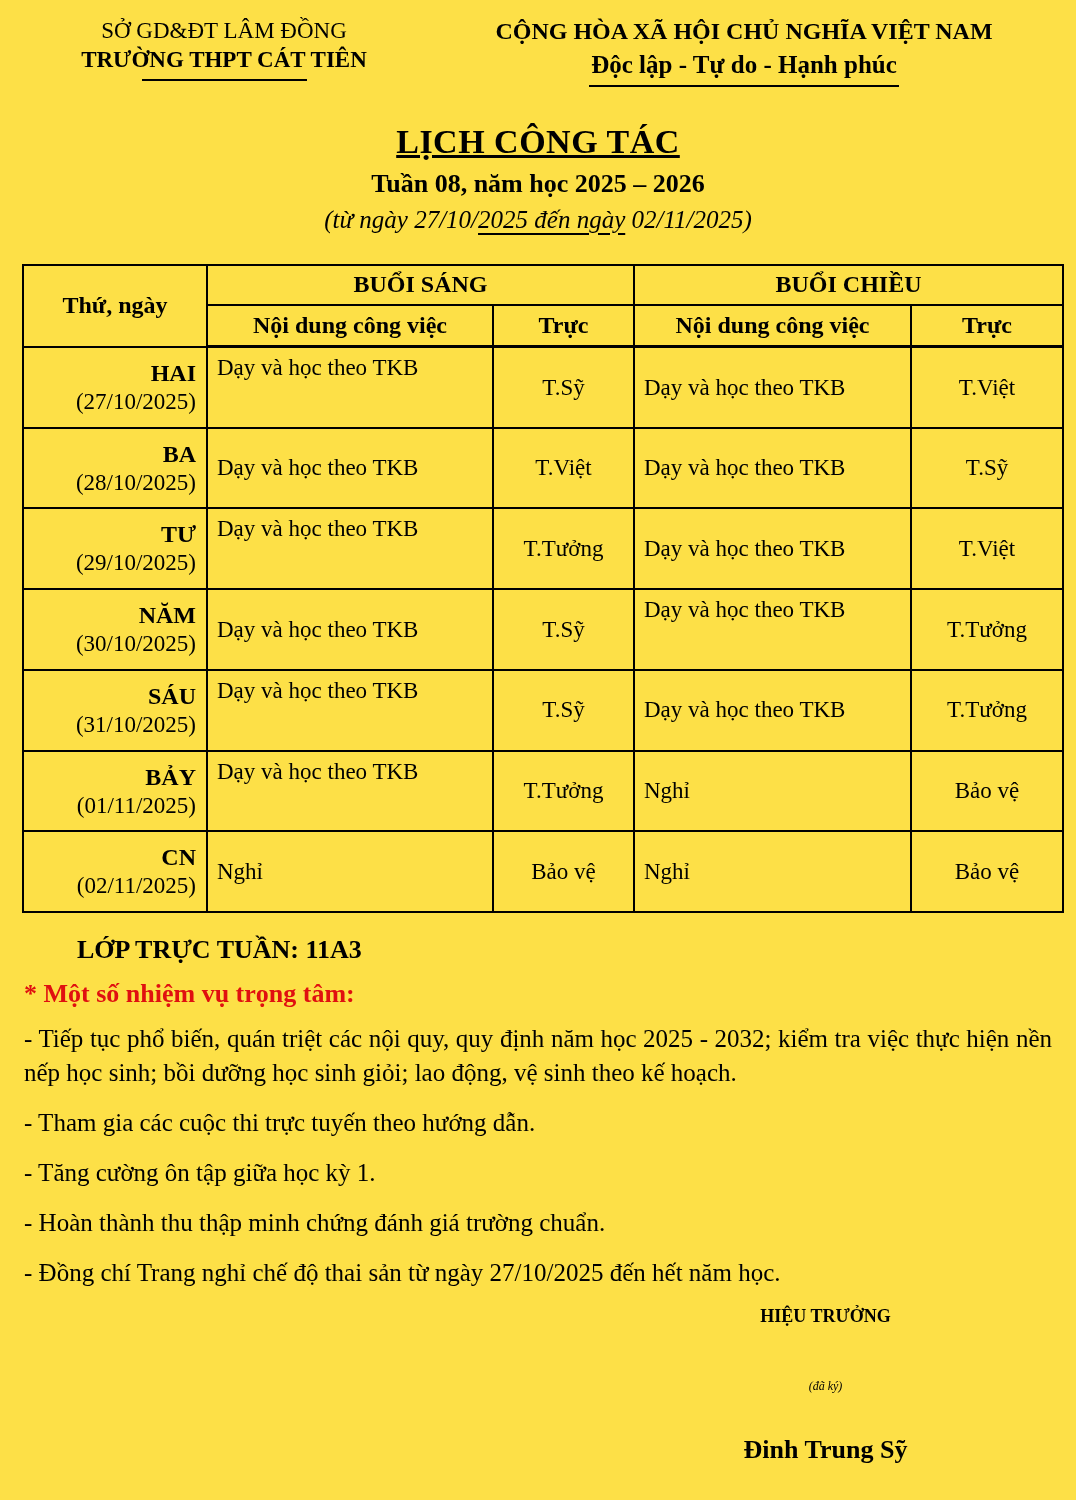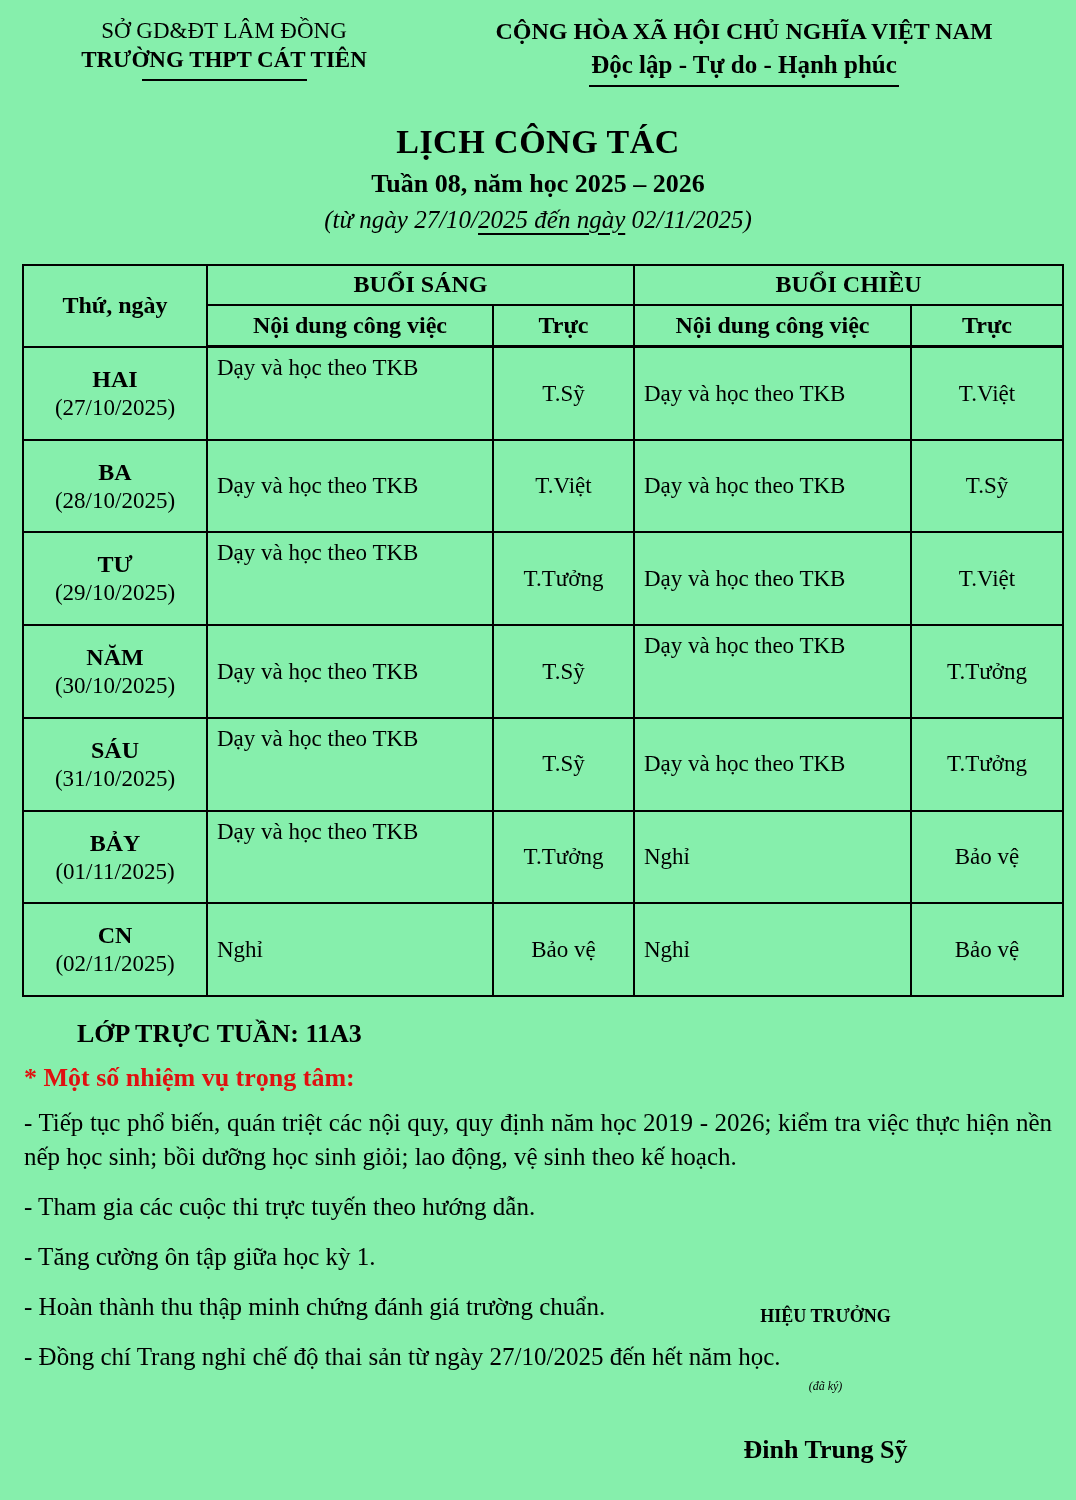--- a/index.html
+++ b/index.html
@@ -1,40 +1,40 @@
 <!DOCTYPE html>
 <html lang="vi"><head>
 <meta charset="utf-8">
 <style>
   html, body { margin: 0; padding: 0; background: #ffffff; }
   .page {
     position: relative;
     width: 1076px;
     height: 1500px;
-    background: #86efac;
+    background: #fde047;
     color: #000000;
     font-family: "Liberation Serif", "DejaVu Serif", serif;
     overflow: hidden;
   }
 
   
   .doc-header { display: flex; padding: 16px 18px 0 18px; }
   .org-block { width: 412px; text-align: center; line-height: 1.28; }
   .org-dept { font-size: 23px; }
   .org-school { font-size: 23px; font-weight: bold; }
   .short-rule { width: 165px; border-bottom: 2px solid #000; margin: 4px auto 0 auto; }
   .national-block { flex: 1; text-align: center; line-height: 1.3; }
   .nat-title { font-size: 24px; font-weight: bold; }
   .nat-motto-wrap { margin-top: 2px; }
   .nat-motto { display: inline-block; font-size: 25px; font-weight: bold;
                border-bottom: 2px solid #000; padding: 0 2px 3px 2px; }
 
   
   .title-block { text-align: center; margin-top: 34px; line-height: 1.25; }
-  .main-title { font-size: 34px; font-weight: bold; margin: 0; letter-spacing: 0.5px; }
+  .main-title { font-size: 34px; font-weight: bold; margin: 0; letter-spacing: 0.5px; text-decoration: underline; }
   .week-line { font-size: 26px; font-weight: bold; margin-top: 5px; }
   .range-line { font-size: 25px; font-style: italic; margin-top: 3px; }
   .range-line .u { text-decoration: underline; text-underline-offset: 5px; }
 
   
   table.schedule {
     border-collapse: collapse;
     table-layout: fixed;
     width: 1040px;
     margin: 29px 0 0 22px;
@@ -42,21 +42,21 @@
   table.schedule th, table.schedule td {
     border: 2px solid #000;
     overflow: hidden;
   }
   tr.r-session { height: 40px; }
   tr.r-sub { height: 42px; }
   tr.r-sub th { border-bottom: 3px solid #000; }
   th.h-cell { font-size: 24px; font-weight: bold; text-align: center; padding: 0; }
   th.day-h { border-bottom: 3px solid #000; }
   tbody tr { height: 73px; }
-  td.day-cell { text-align: center; vertical-align: middle; line-height: 1.25; padding: 16px; }
+  td.day-cell { text-align: right; vertical-align: middle; line-height: 1.25; padding: 10px; }
   .day-name { font-size: 24px; font-weight: bold; }
   .day-date { font-size: 23px; }
   td.content-cell { font-size: 23px; text-align: left; vertical-align: middle; padding: 4px 6px 4px 9px; }
   td.content-cell.vtop { vertical-align: top; padding-top: 7px; }
   td.duty-cell { font-size: 23px; text-align: center; vertical-align: middle; padding: 2px; }
 
   
   .duty-class { margin: 22px 0 0 77px; font-size: 26px; font-weight: bold; }
   .tasks-heading { margin: 14px 24px 0 24px; font-size: 26px; font-weight: bold; color: #e01010; }
   .task { margin: 16px 24px 0 24px; font-size: 25px; line-height: 34px; }
@@ -184,21 +184,21 @@
         <td class="duty-cell">Bảo vệ</td>
         <td class="content-cell">Nghỉ</td>
         <td class="duty-cell">Bảo vệ</td>
       </tr>
     </tbody>
   </table>
 
   <div class="duty-class">LỚP TRỰC TUẦN: 11A3</div>
 
   <div class="tasks-heading">* Một số nhiệm vụ trọng tâm:</div>
-  <p class="task justified">- Tiếp tục phổ biến, quán triệt các nội quy, quy định năm học 2019 - 2026; kiểm tra việc thực hiện nền nếp học sinh; bồi dưỡng học sinh giỏi; lao động, vệ sinh theo kế hoạch.</p>
+  <p class="task justified">- Tiếp tục phổ biến, quán triệt các nội quy, quy định năm học 2025 - 2032; kiểm tra việc thực hiện nền nếp học sinh; bồi dưỡng học sinh giỏi; lao động, vệ sinh theo kế hoạch.</p>
   <p class="task">- Tham gia các cuộc thi trực tuyến theo hướng dẫn.</p>
   <p class="task">- Tăng cường ôn tập giữa học kỳ 1.</p>
   <p class="task">- Hoàn thành thu thập minh chứng đánh giá trường chuẩn.</p>
   <p class="task">- Đồng chí Trang nghỉ chế độ thai sản từ ngày 27/10/2025 đến hết năm học.</p>
 
   <div class="sign-block">
     <div class="sign-title">HIỆU TRƯỞNG</div>
     <div class="sign-note">(đã ký)</div>
     <div class="sign-name">Đinh Trung Sỹ</div>
   </div>

